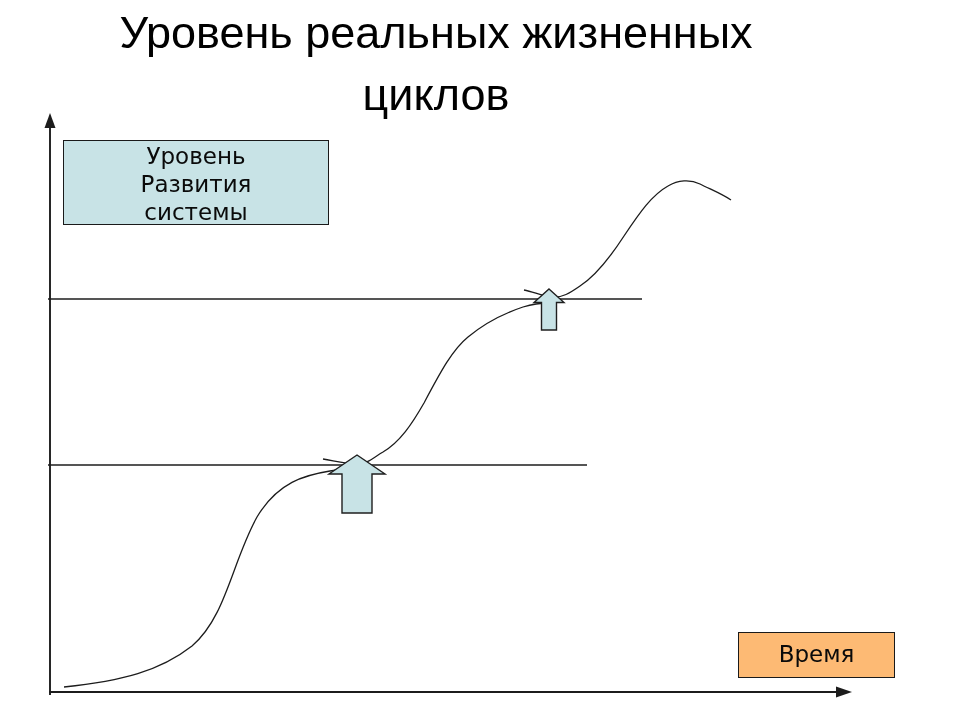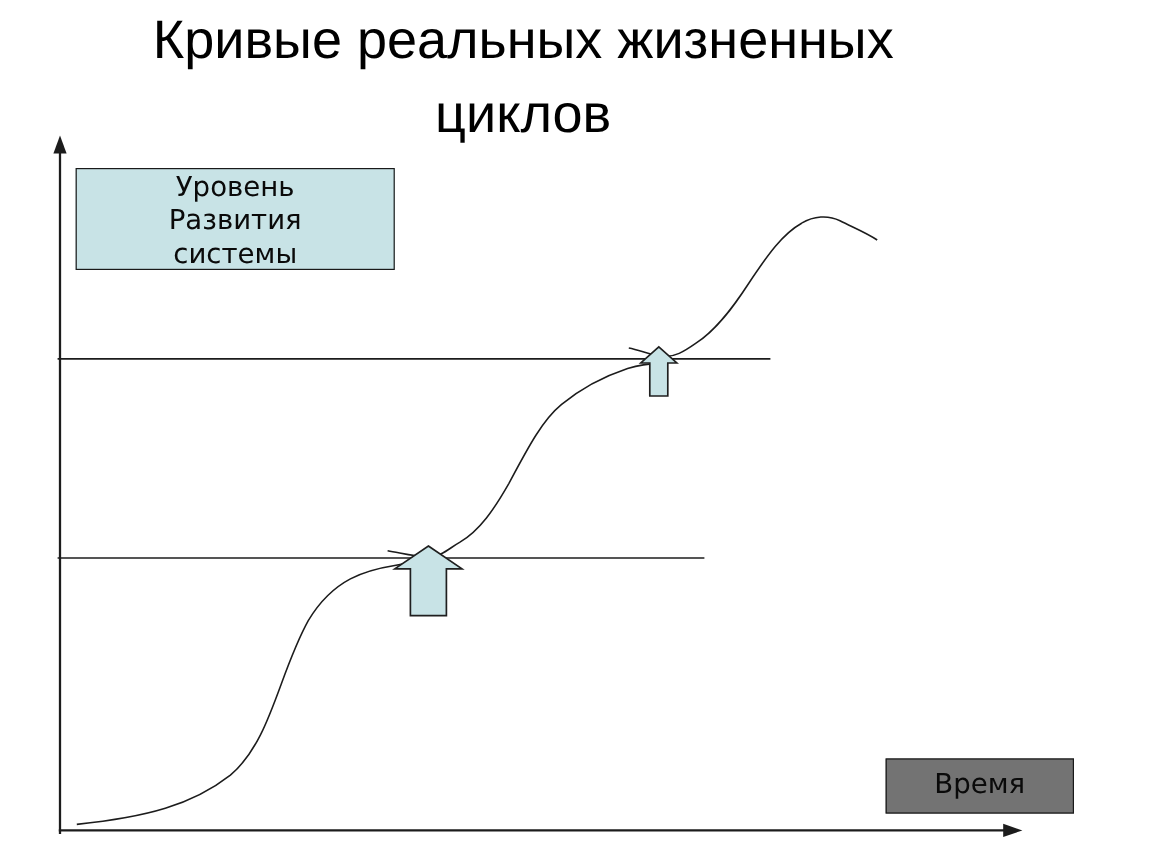--- a/index.html
+++ b/index.html
@@ -64,21 +64,21 @@
     height: 46px;
     font-size: 23px;
     line-height: 43px;
   }
 </style>
 </head>
 <body>
 
 <div id="slide">
 
-  <div class="slide-title">Кривые реальных жизненных
+  <div class="slide-title">Уровень реальных жизненных
 циклов</div>
 
   <svg id="diagram-svg" viewBox="0 0 960 720">
 
     <path class="axis-line" d="M 50 695 L 50 126" style="stroke: rgb(28, 28, 28);"></path>
     <polygon points="50,113 44.5,128 55.5,128" style="fill: rgb(28, 28, 28);"></polygon>
     <path class="axis-line" d="M 49 692 L 838 692" style="stroke: rgb(28, 28, 28);"></path>
     <polygon points="852,692 836,686.5 836,697.5" style="fill: rgb(28, 28, 28);"></polygon>
 
     <path class="plateau-line" d="M 48 465 L 587 465" style="stroke: rgb(28, 28, 28);"></path>
@@ -89,15 +89,15 @@
     <path class="s-curve" d="M 524 290 C 534 292, 542 296, 552 297 C 562 298, 570 293, 580 286 C 597 275, 611 256, 624 236 C 640 212, 652 195, 668 186 C 678 180, 690 179, 700 184 C 712 190, 722 194, 731 200" style="stroke: rgb(28, 28, 28);"></path>
 
     <polygon class="block-arrow" points="357,455 385,474 372,474 372,513 342,513 342,474 329,474" stroke="#1f1f1f" style="fill: rgb(200, 227, 230);"></polygon>
     <polygon class="block-arrow" points="549,289 564,302.5 556.5,302.5 556.5,330 541.5,330 541.5,302.5 534,302.5" stroke="#1f1f1f" style="fill: rgb(200, 227, 230);"></polygon>
   </svg>
 
   <div class="label-box ylabel-box" style="background-color: rgb(200, 227, 230);">Уровень
 Развития
 системы</div>
 
-  <div class="label-box xlabel-box" style="background-color: #737373;">Время</div>
+  <div class="label-box xlabel-box" style="background-color: #fdba74;">Время</div>
 
 </div>
 
 </body></html>

